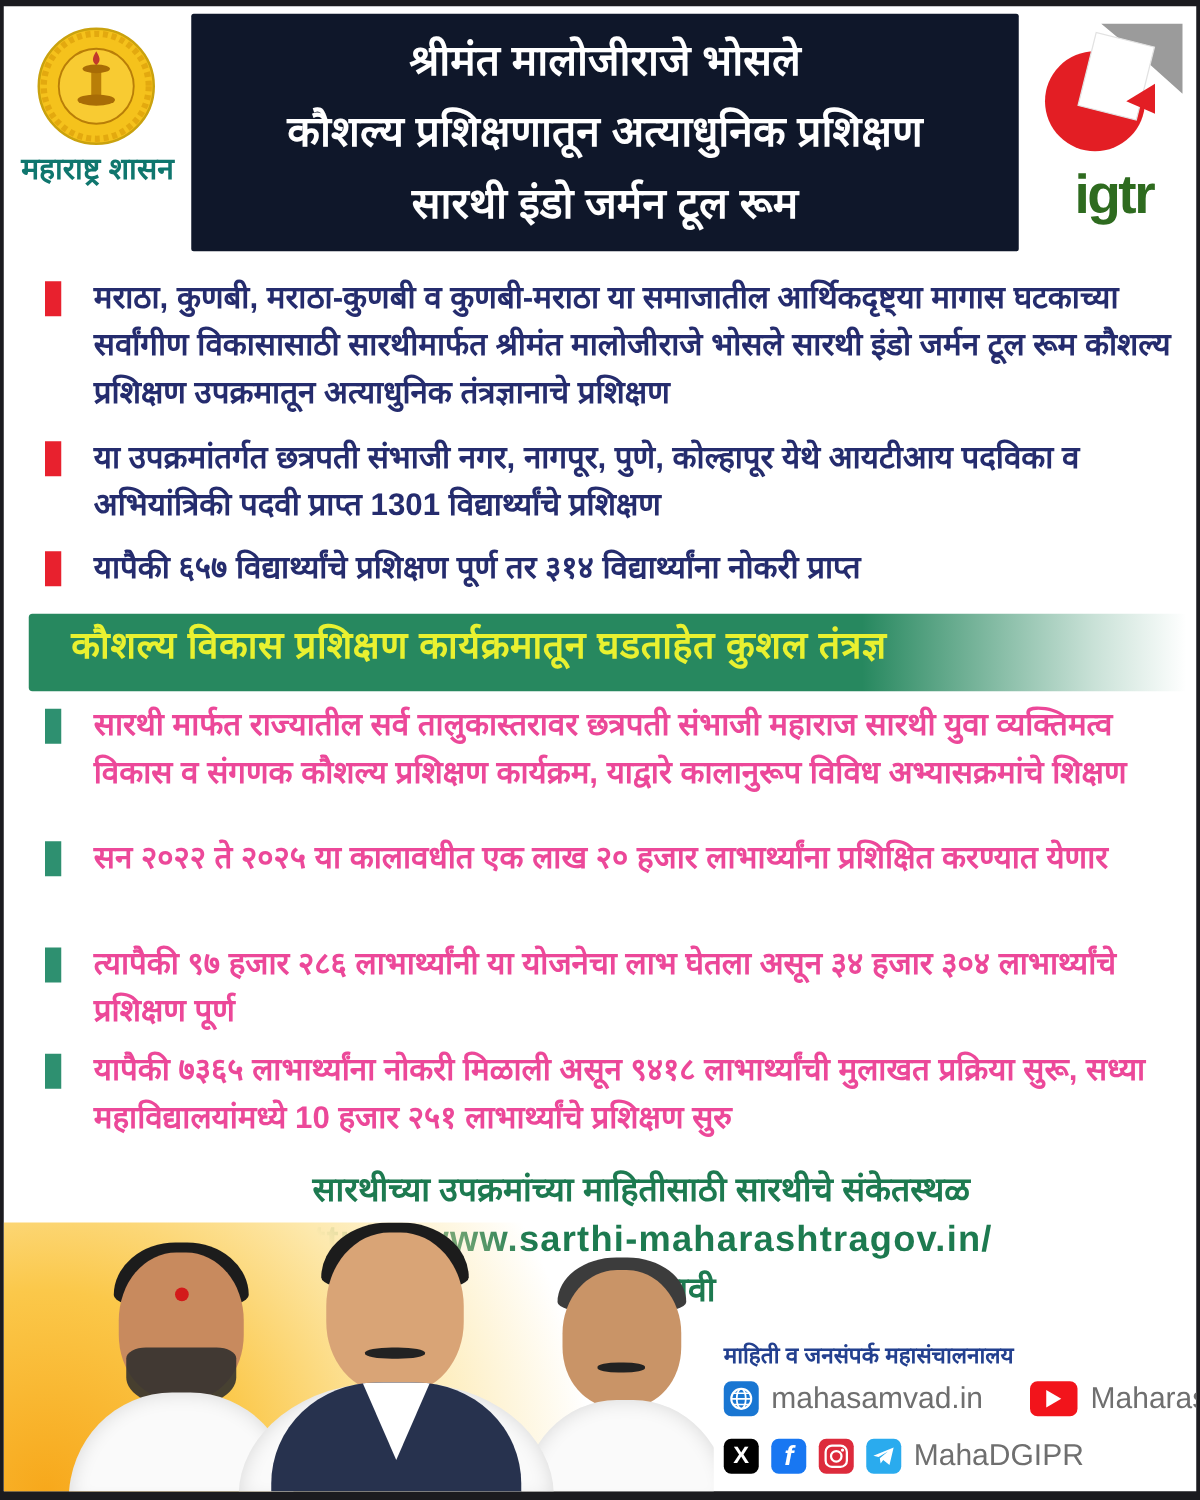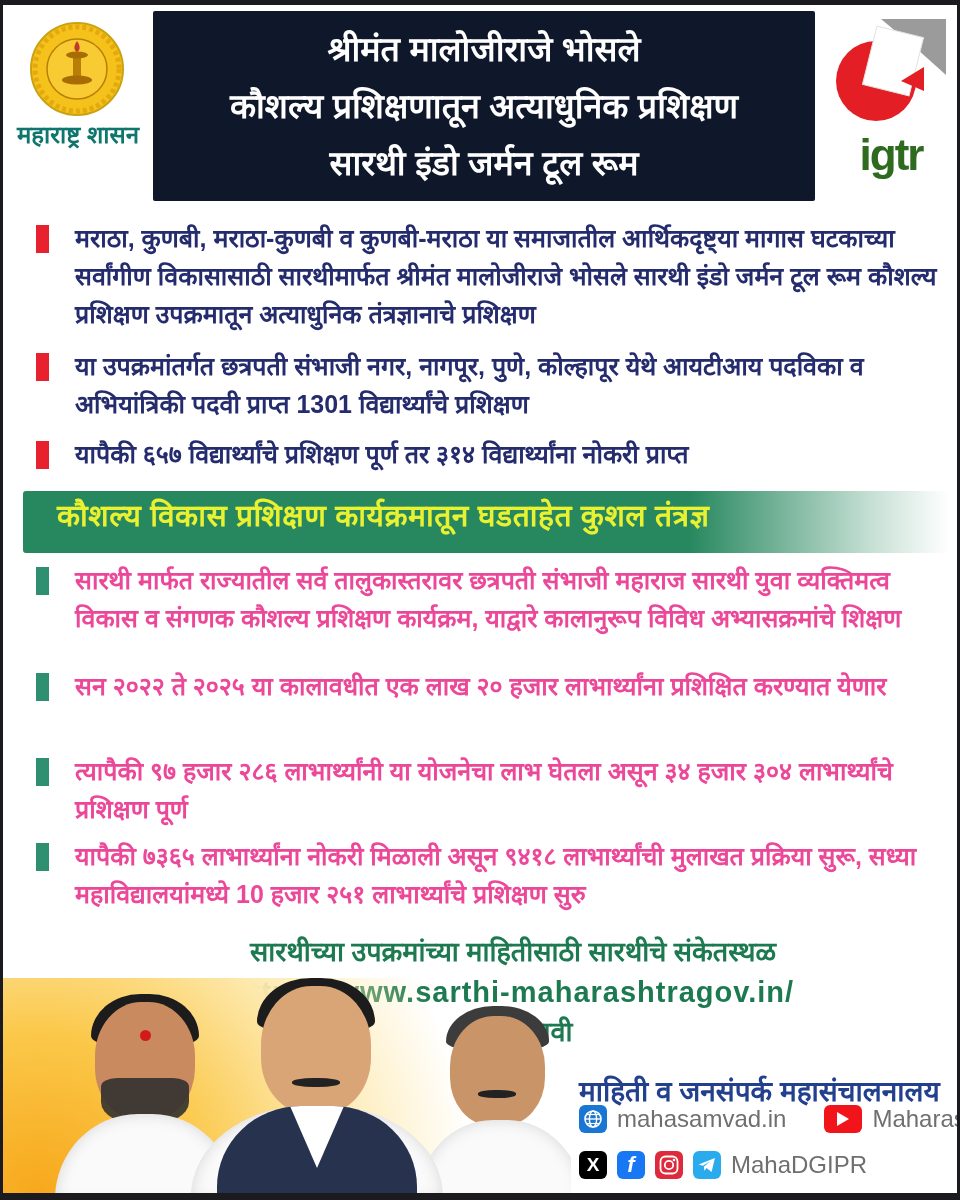--- a/index.html
+++ b/index.html
@@ -77,21 +77,21 @@
   .p-body { position:absolute; background:#fafafa; border-radius:46% 46% 0 0 / 95% 95% 0 0;
             box-shadow:inset 0 0 16px rgba(0,0,0,.14); }
   .p-vest { position:absolute; background:#27324e; border-radius:42% 42% 0 0 / 85% 85% 0 0; overflow:hidden; }
   .p-vest::before {
     content:''; position:absolute; top:0; left:50%; transform:translateX(-50%);
     border-left:27px solid transparent; border-right:27px solid transparent; border-top:62px solid #fff;
   }
 
   
   .dept {
-    position:absolute; left:576px; top:1066px; font-size:28px; font-weight:700; color:#23408f;
+    position:absolute; left:576px; top:1066px; font-size:18px; font-weight:700; color:#23408f;
   }
   .frow { position:absolute; display:flex; align-items:center; gap:10px; }
   .frow .lbl { font-size:24px; color:#6f6f6f; font-weight:500; }
   .sq {
     display:inline-flex; align-items:center; justify-content:center;
     width:28px; height:28px; border-radius:6px; flex:0 0 auto;
   }
   .sq.globe { background:#1976d2; }
   .sq.yt { background:#f2141b; width:38px; }
   .sq.x { background:#000; color:#fff; font-weight:700; font-size:19px; }

